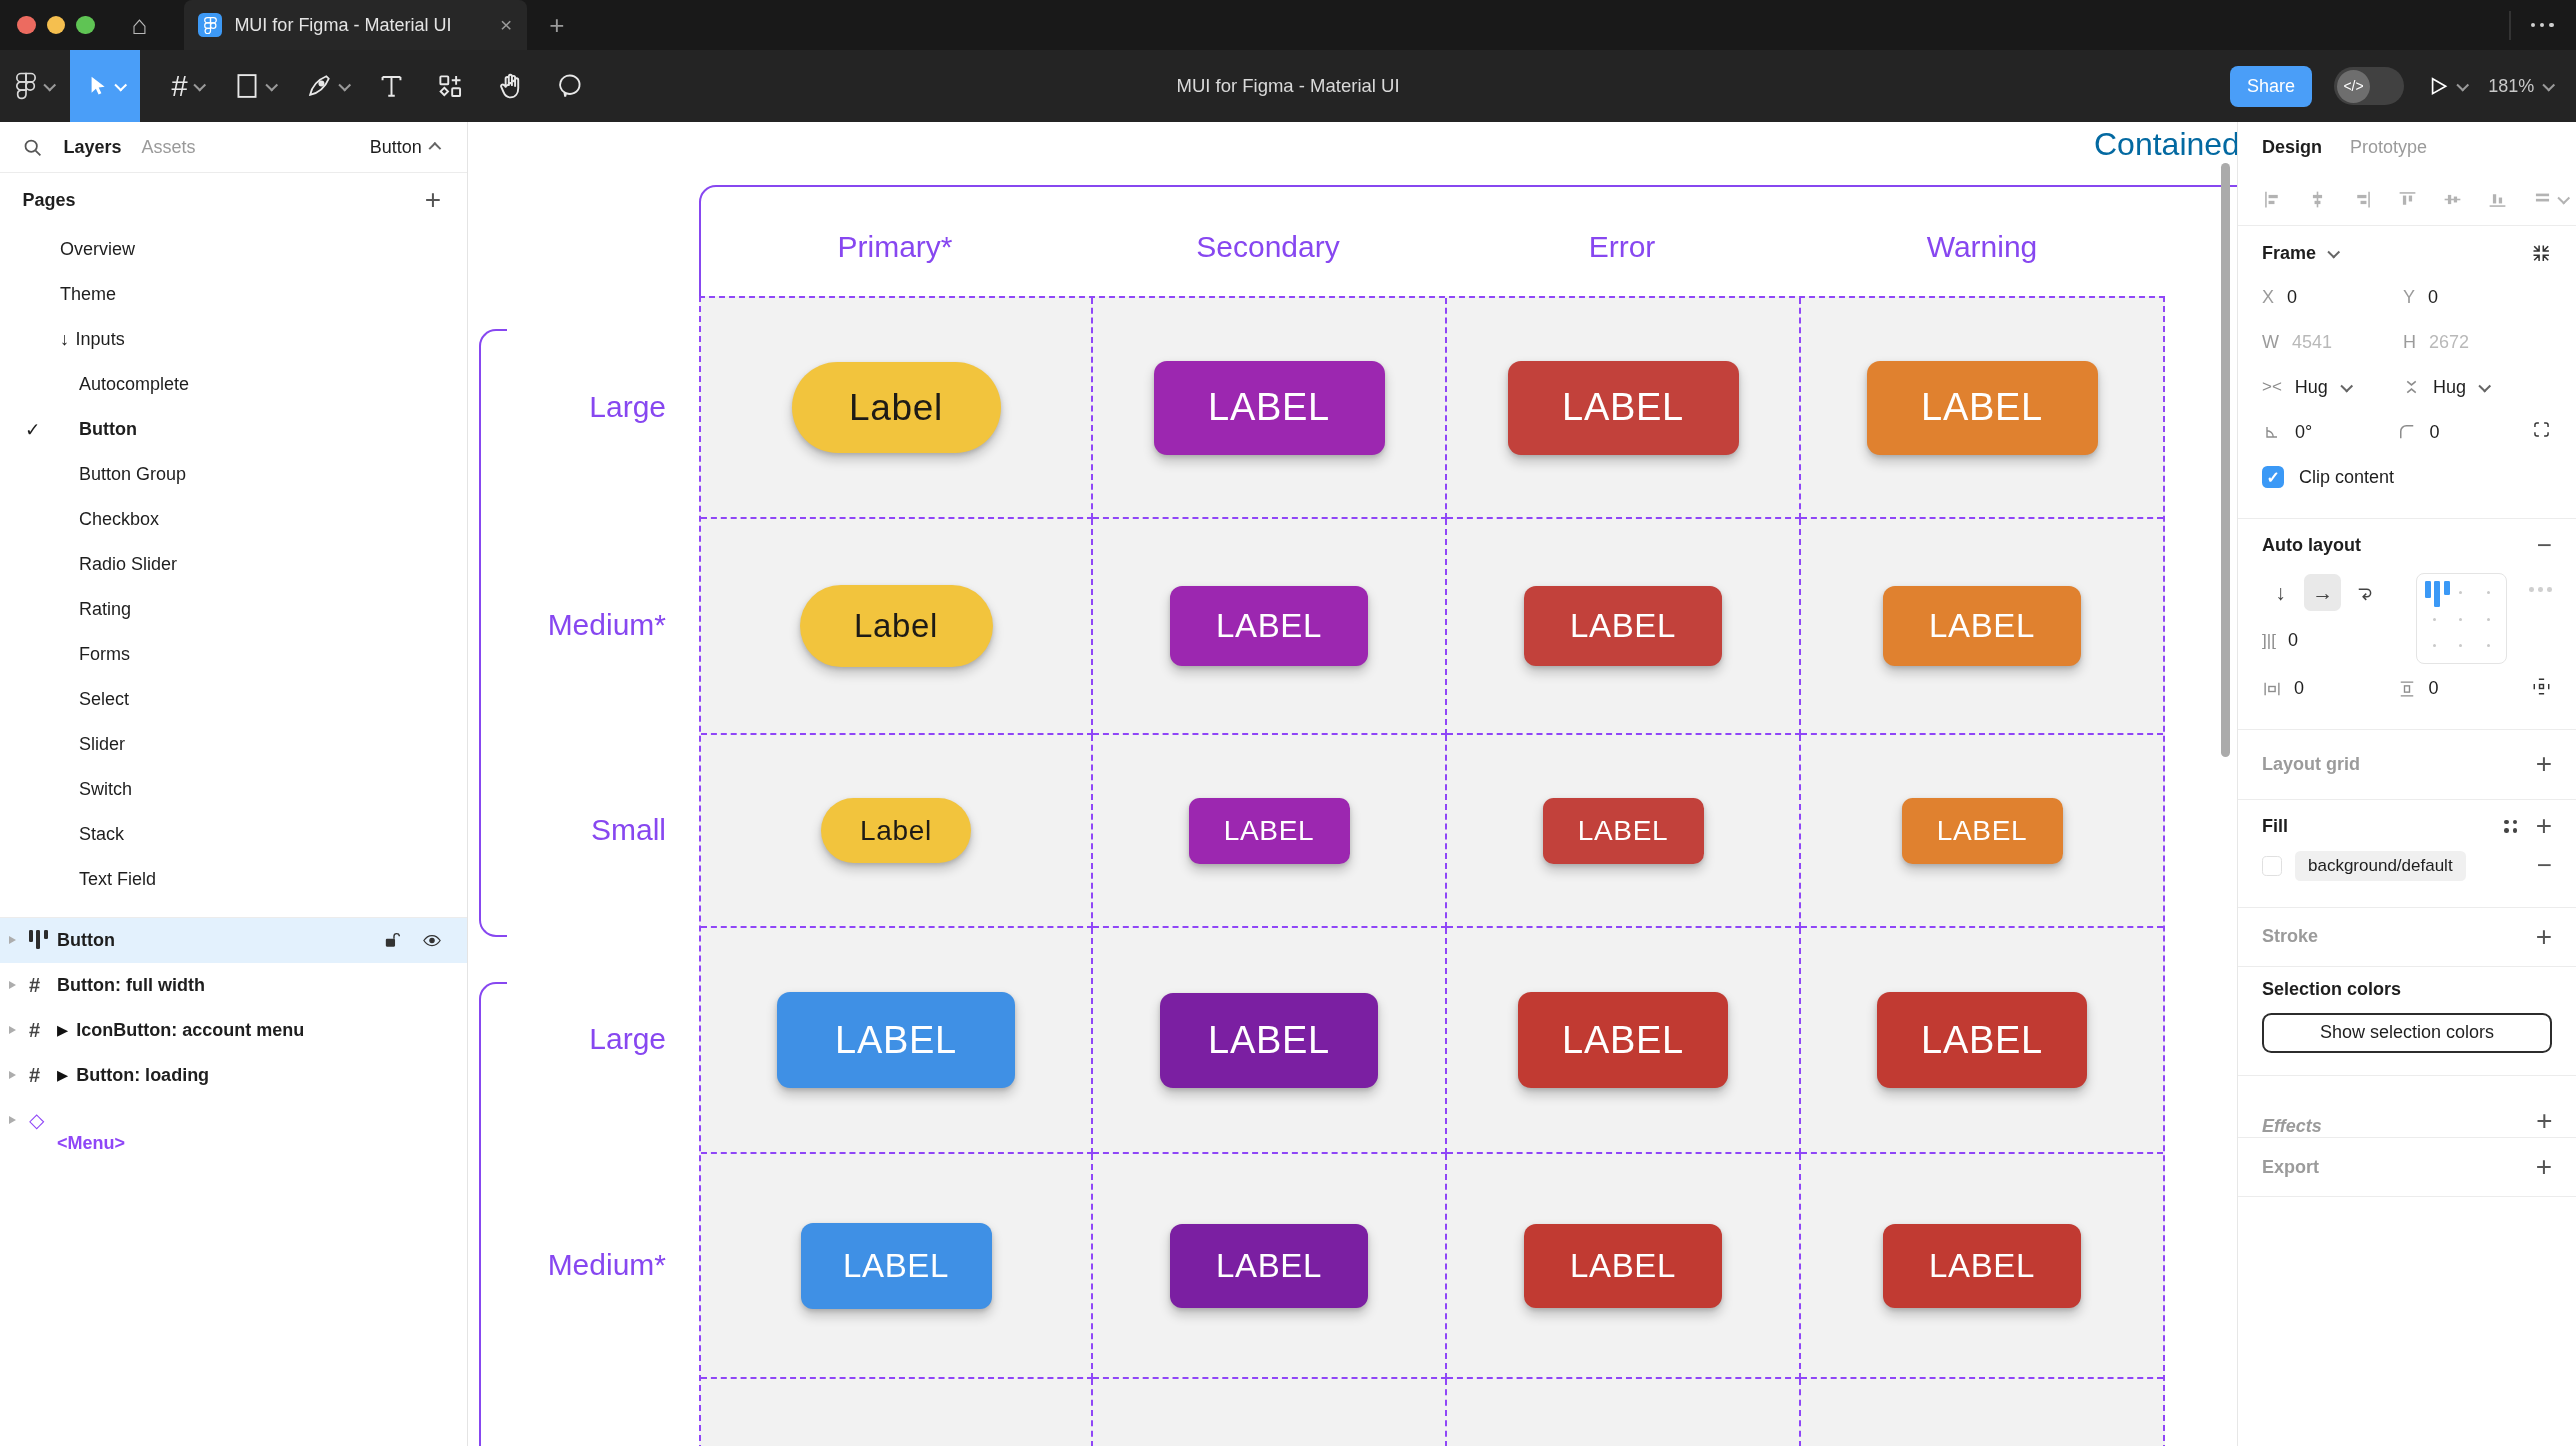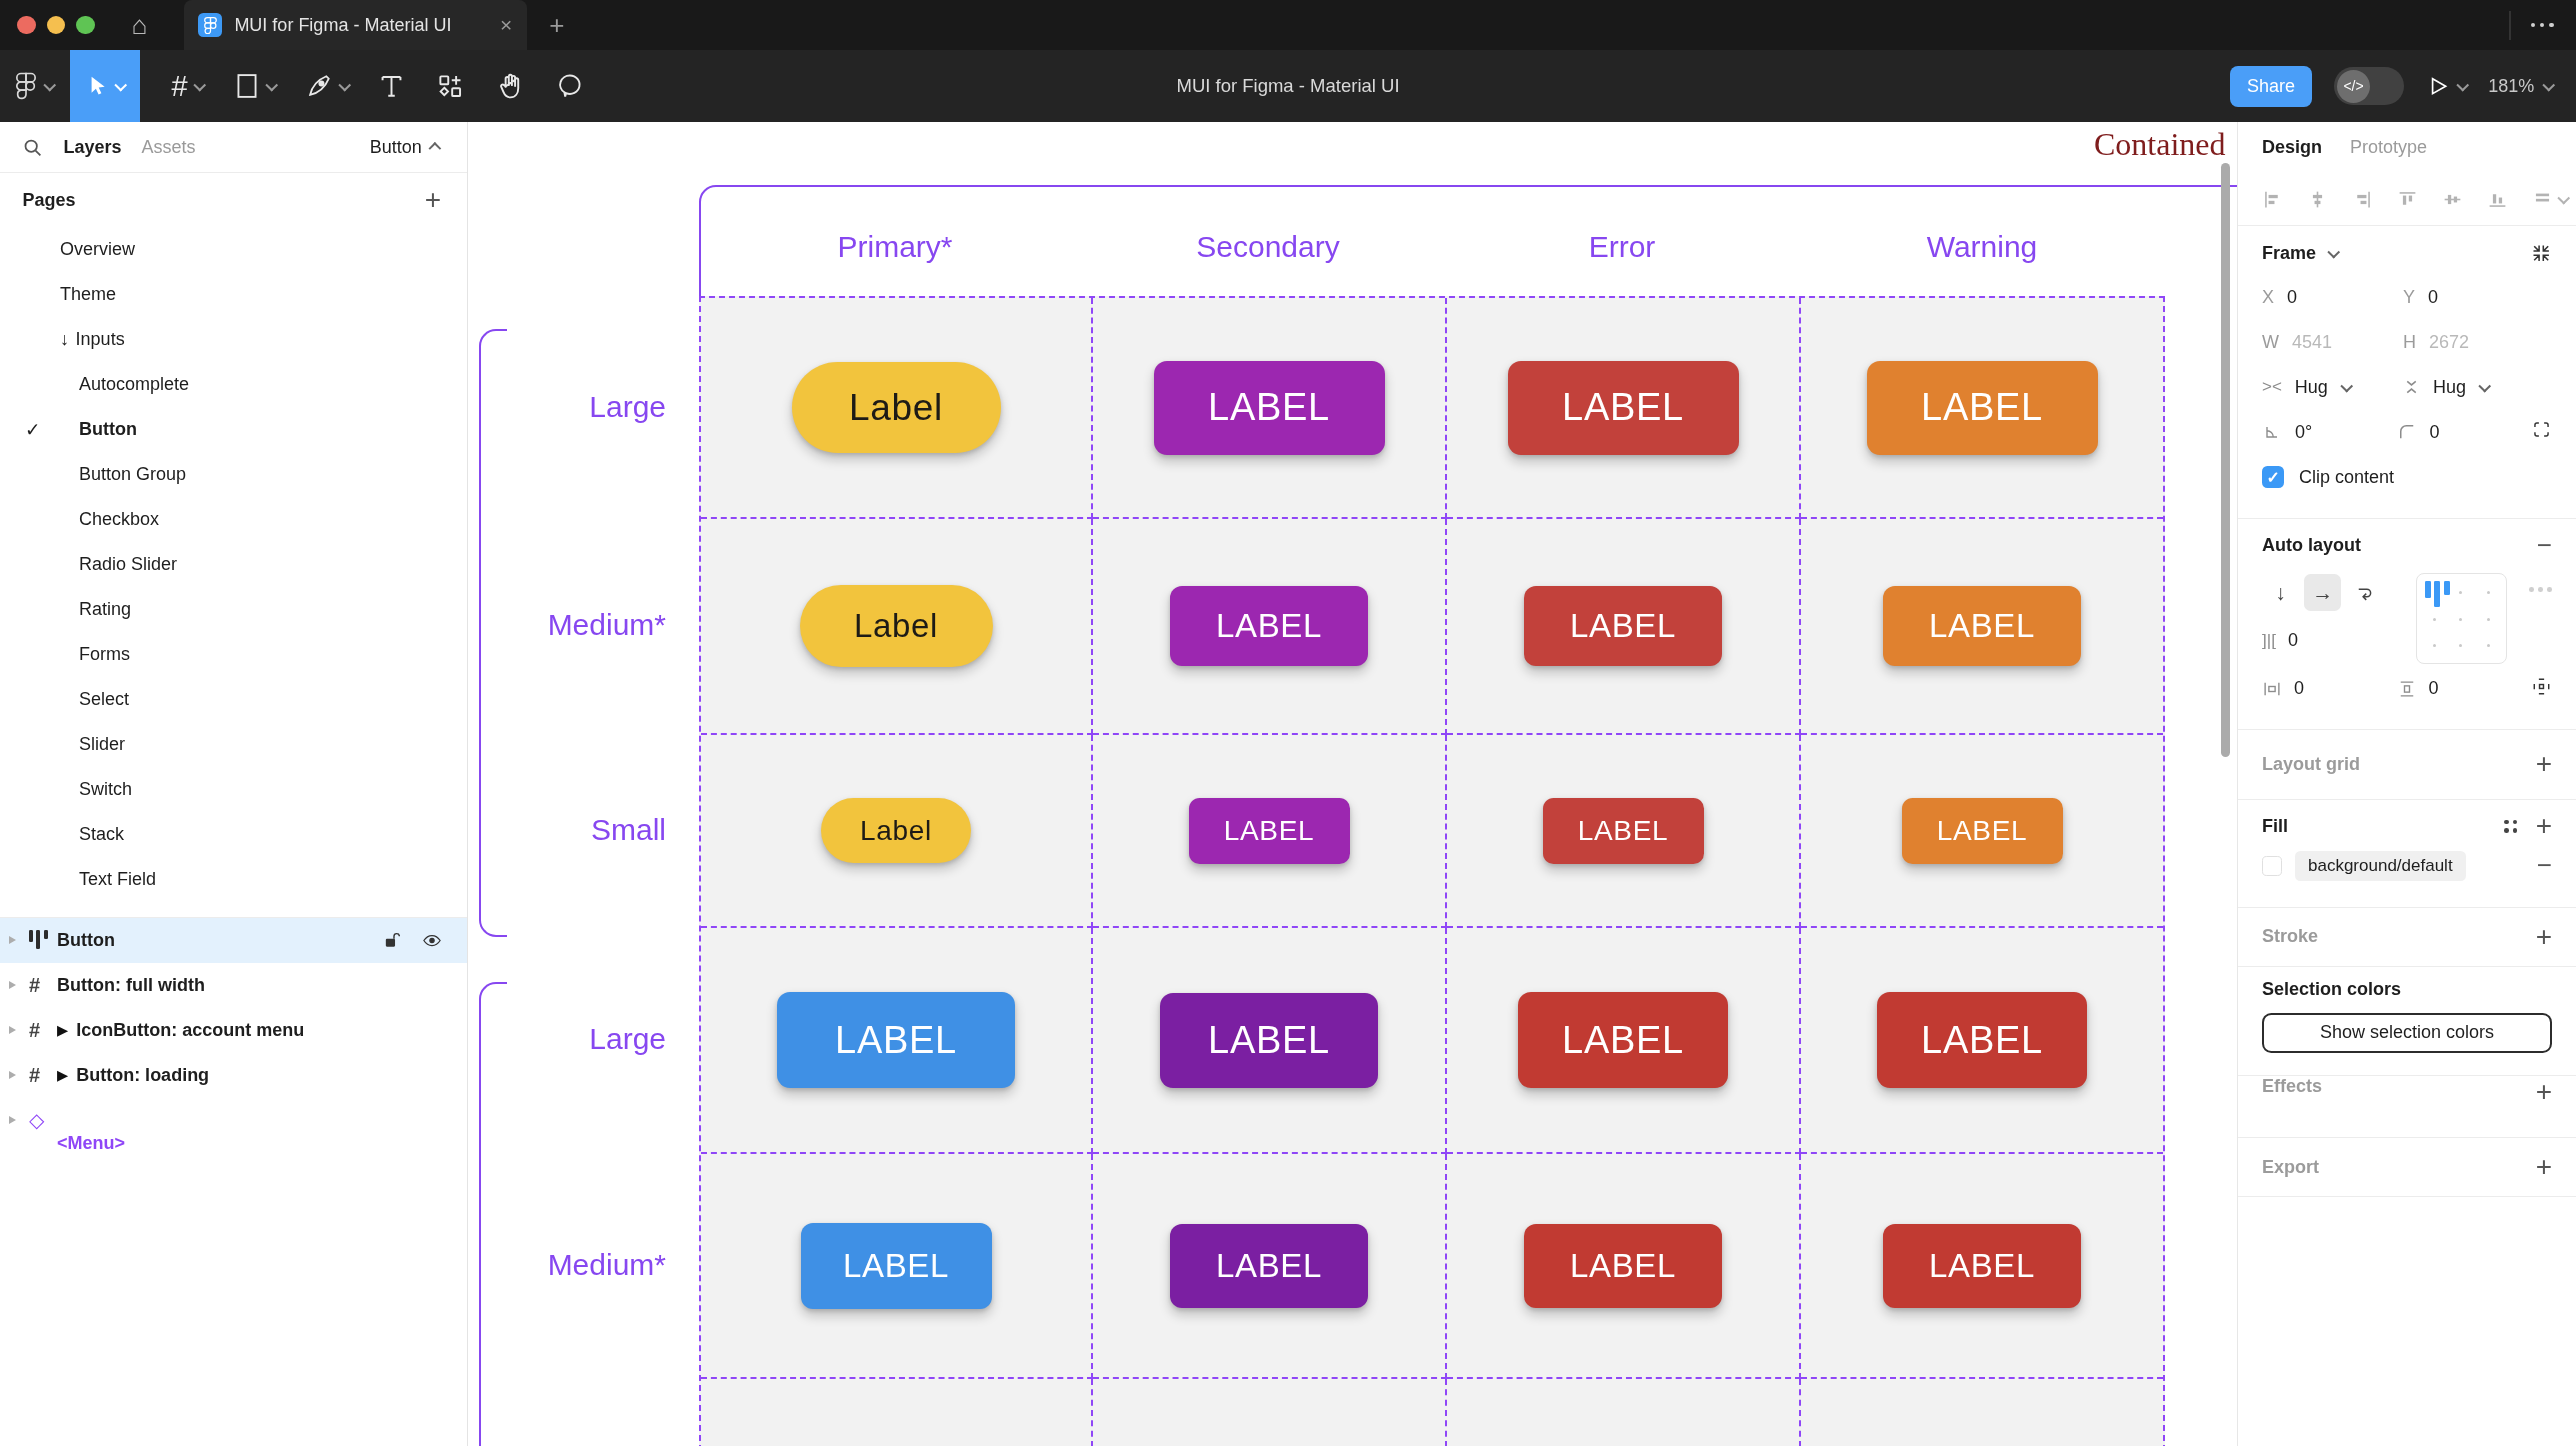--- a/index.html
+++ b/index.html
@@ -74,21 +74,21 @@
   .frame-ic { font-size:20px; font-weight:600; color:#444; }
   .inst-ic { font-size:20px; color:#8F46F7; }
   .lyr-label { font-weight:600; }
   .layer-row:not(.selected) .lyr-label { font-weight:600; }
   .lyr-label.purple { color:#8F46F7;margin-top:47px; }
   .lyr-play { font-size:14.5px; margin-right:8px; color:#111; }
   .lyr-right { position:absolute; right:25px; display:flex; gap:22.4px; align-items:center; }
 
   
   .canvas { flex:1; position:relative; background:#fff; overflow:hidden; }
-  .contained-title { position:absolute; left:1626px; top:4px; font-size:32px; color:#7f1d1d; white-space:nowrap;font-family:Liberation Serif, serif; }
+  .contained-title { position:absolute; left:1626px; top:4px; font-size:32px; color:#0369a1; white-space:nowrap; }
   .frame-outline { position:absolute; left:231px; top:63px; width:1584px; height:1313px;
                    border:2.6px solid #8747F0; border-radius:17px; }
   .col-headers { position:absolute; left:231px; top:108px; display:flex; }
   .col-headers div { text-align:center; font-size:30px; color:#8747F0; }
   .row-labels { position:absolute; left:0; top:174px; width:198px; display:flex; flex-direction:column; }
   .row-labels div { display:flex; align-items:center; justify-content:flex-end; font-size:30px; color:#8747F0; }
   .bracket { position:absolute; left:11.2px; width:28px; border:2.6px solid #8747F0; border-right:none; border-radius:17px 0 0 17px; }
   .bk1 { top:207px; height:608px; }
   .bk2 { top:860px; height:528px; }
   .grid { position:absolute; left:231px; top:174px; width:1466px; height:1215px; background:#F2F2F2;
@@ -678,21 +678,21 @@
         <span class="plus" style="margin-left:auto">+</span>
       </div>
 
       <div class="p-section" style="padding-bottom:4px;">
         <div class="p-hrow" style="margin-top:4px;height:38px;">
           <span class="hdr">Selection colors</span>
         </div>
         <div class="sel-btn">Show selection colors</div>
       </div>
 
-      <div class="p-section" style="height:62px;display:flex;align-items:flex-start;">
+      <div class="p-section" style="height:62px;display:flex;align-items:flex-end;font-style:italic;">
         <span class="hdr gray" style="font-weight:700;color:#9b9b9b">Effects</span>
         <span class="plus" style="margin-left:auto">+</span>
       </div>
 
       <div class="p-section" style="height:59px;display:flex;align-items:center;">
         <span class="hdr gray" style="font-weight:700;color:#9b9b9b">Export</span>
         <span class="plus" style="margin-left:auto">+</span>
       </div>
     </div>
   </div>

